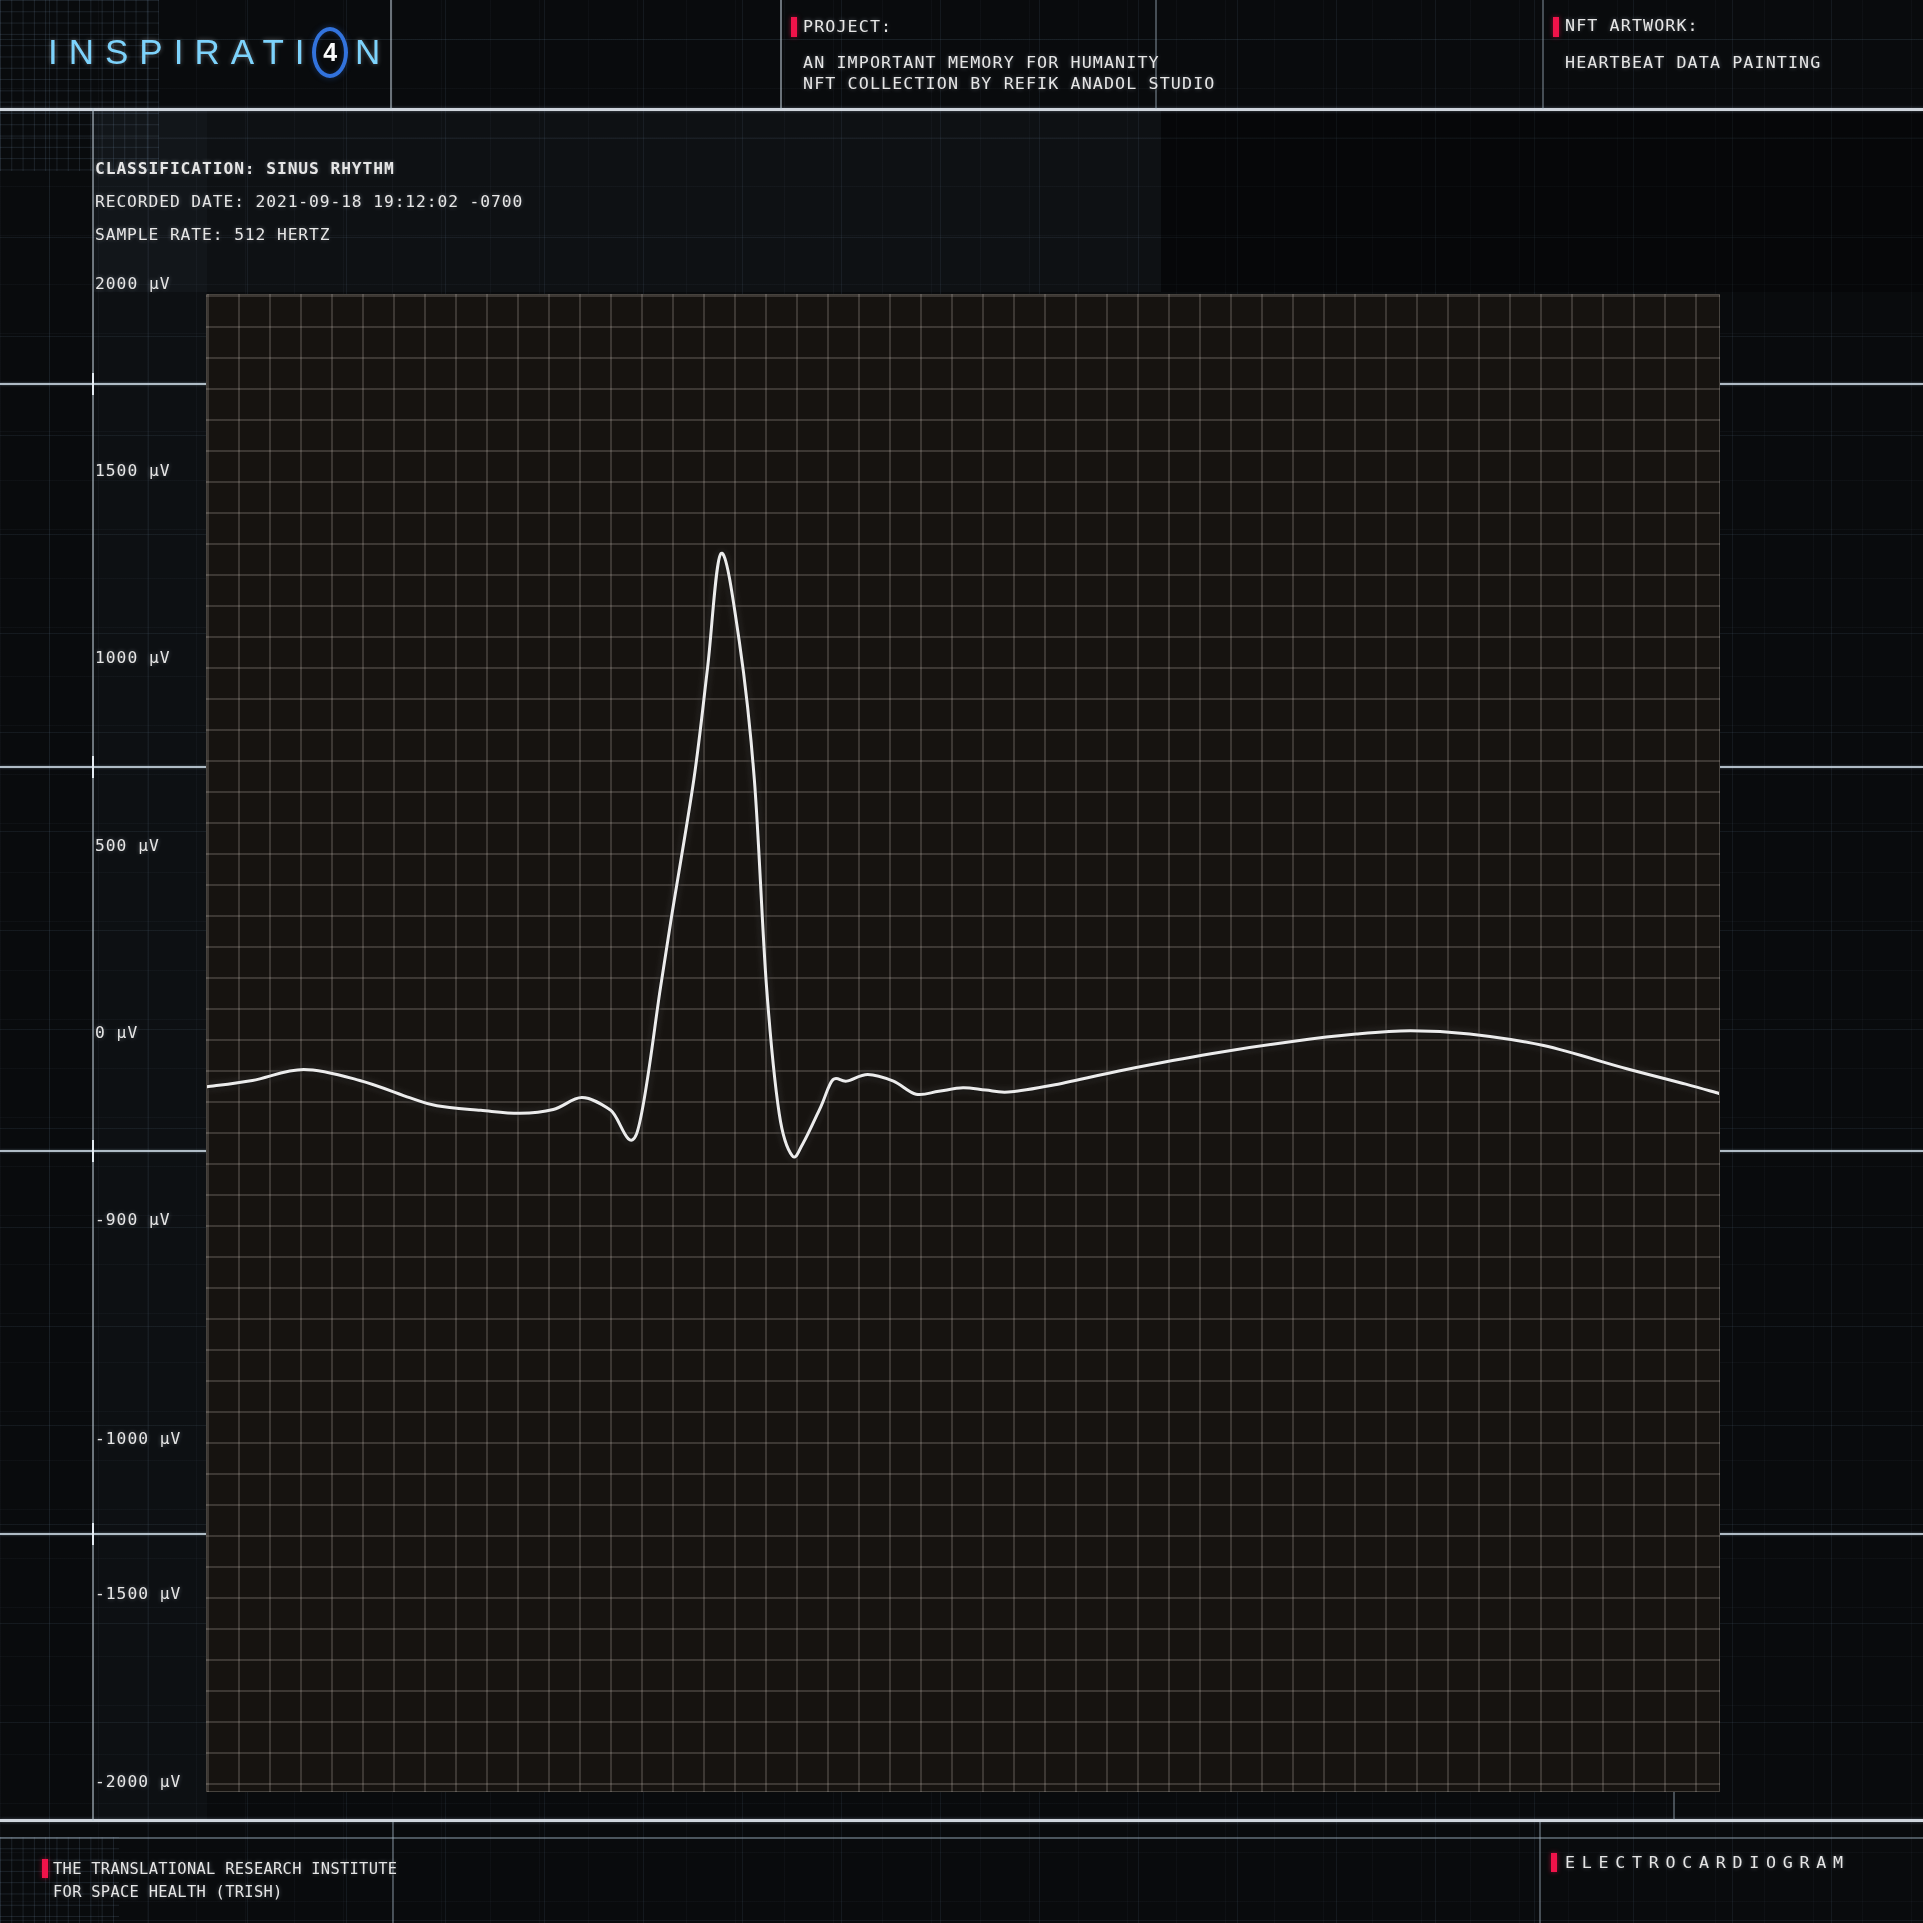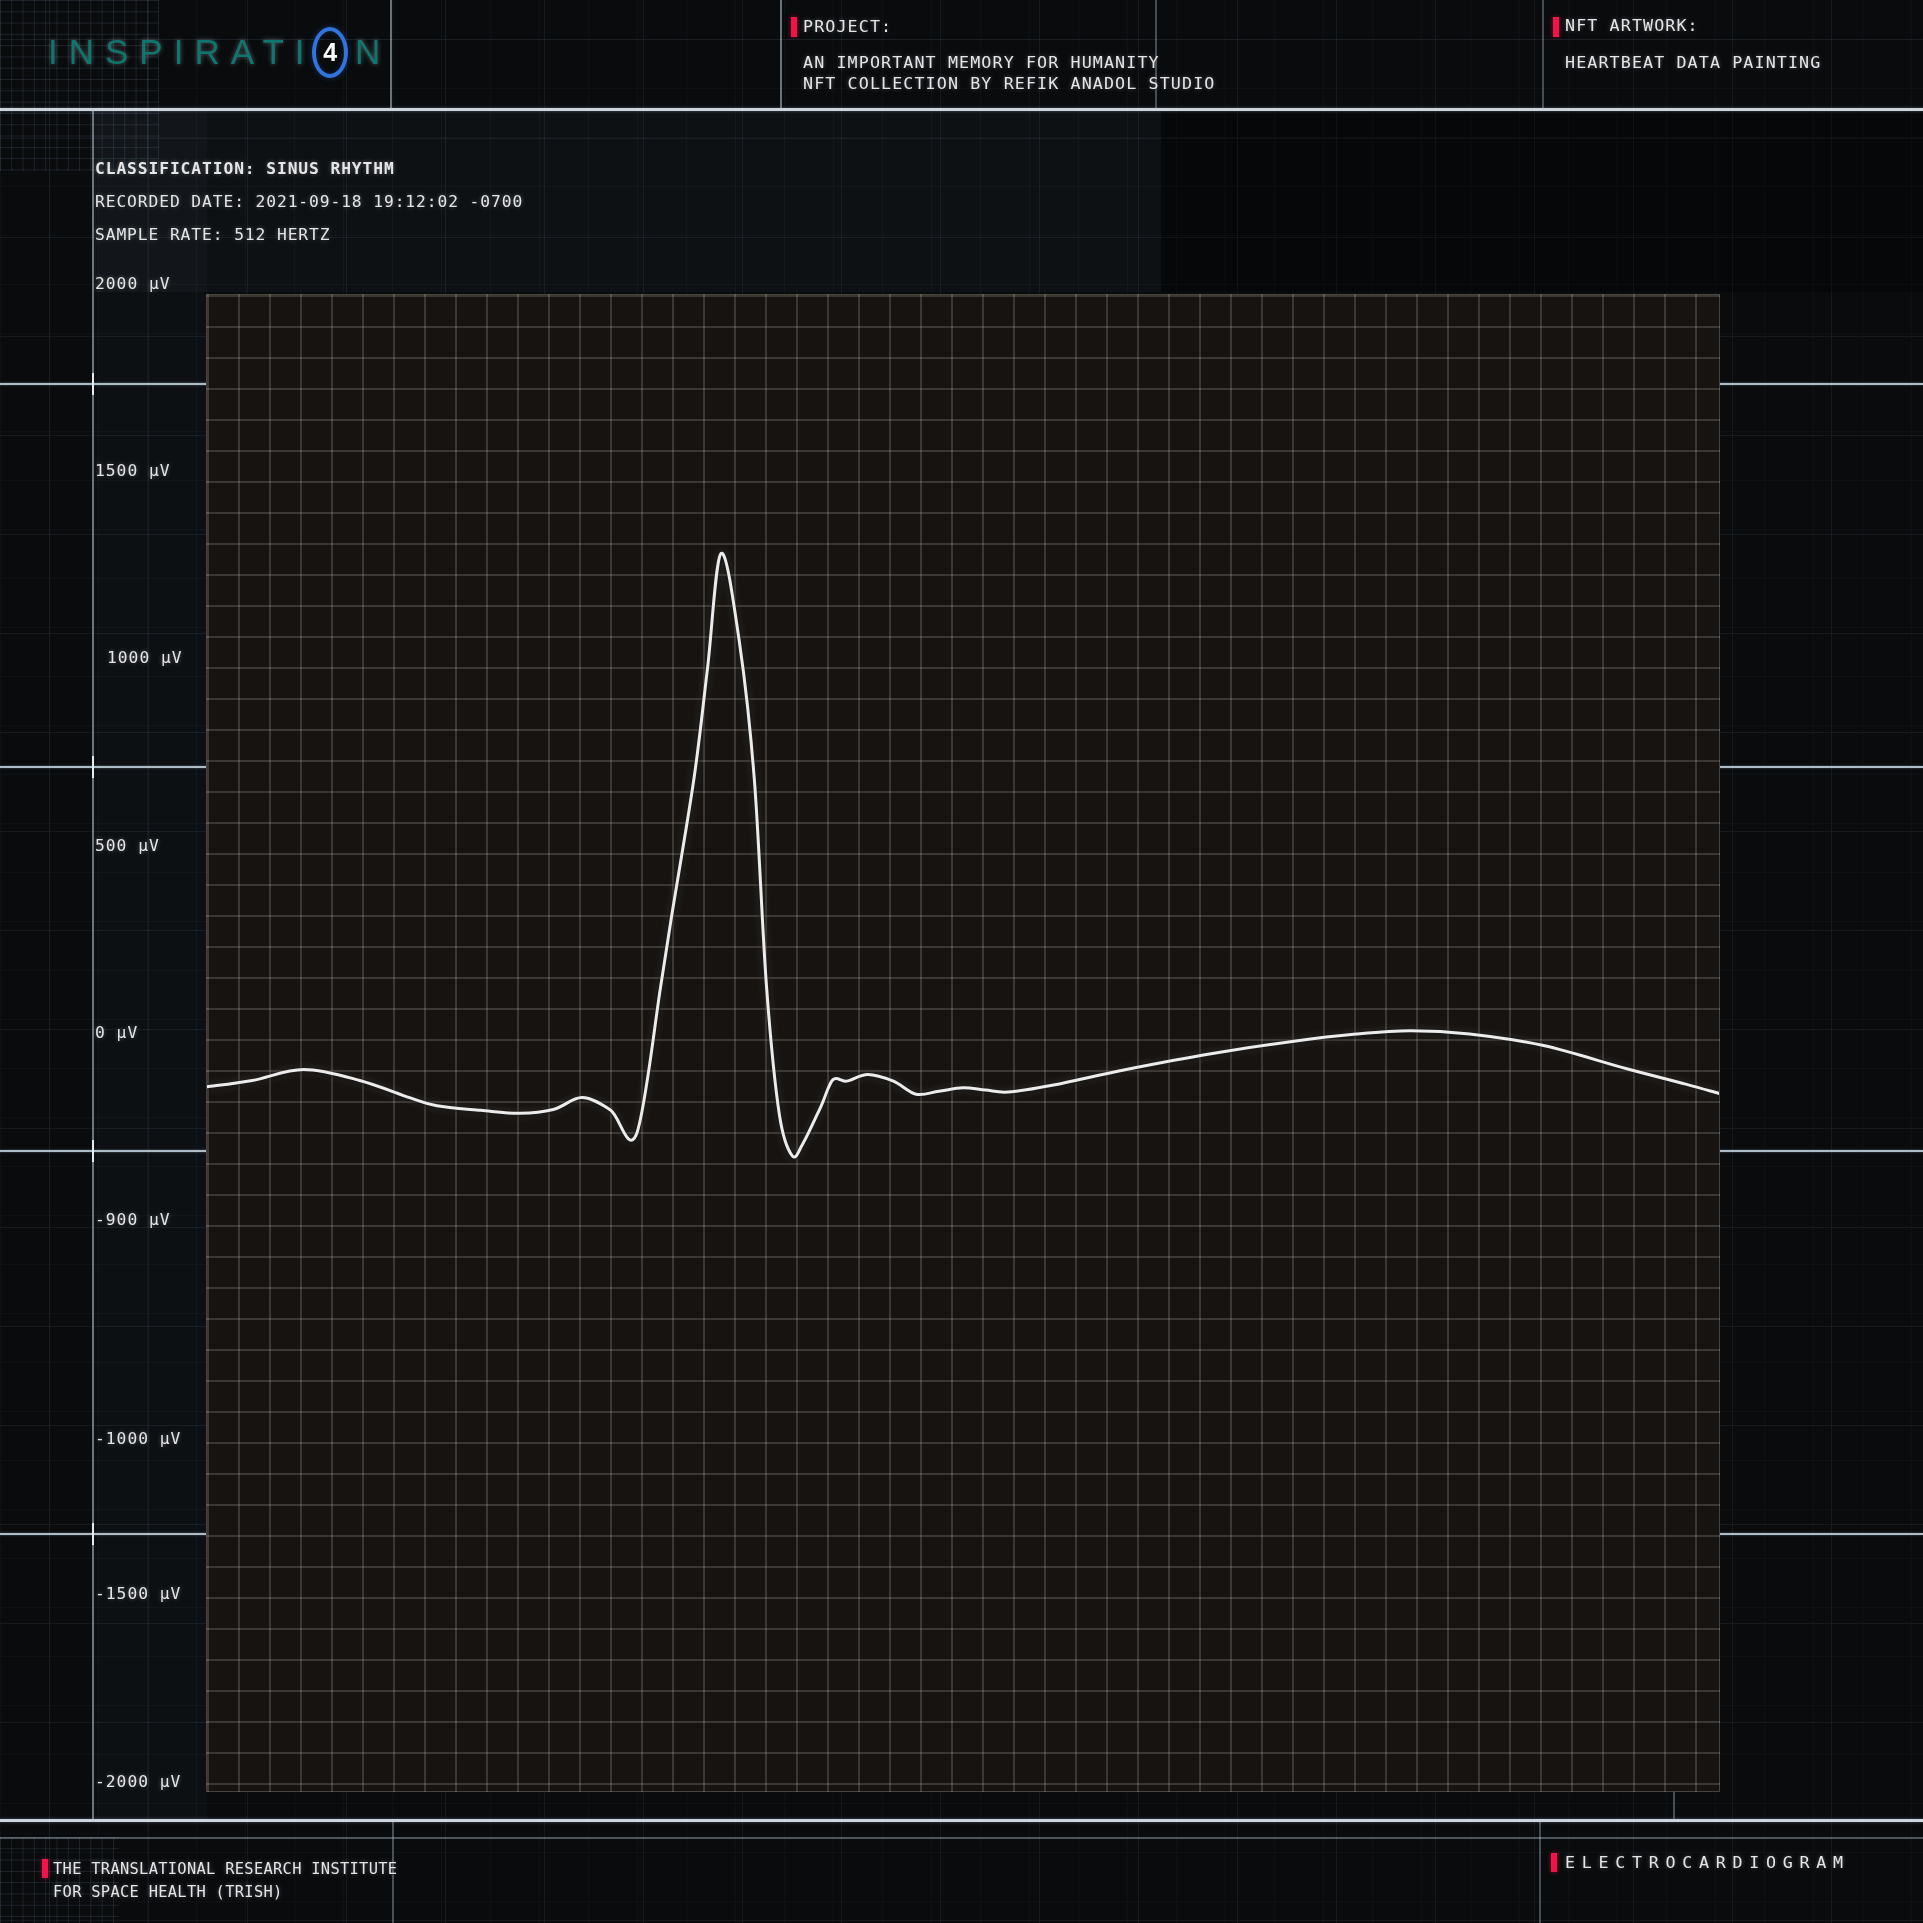--- a/index.html
+++ b/index.html
@@ -29,21 +29,21 @@
   .mtick{width:1.7px;height:22px;background:rgba(235,242,250,0.95);}
   
   .t{white-space:pre;text-shadow:0 0 4.2px rgba(230,240,255,0.38),0 0.8px 1.7px rgba(0,0,0,0.75);}
   .mono20{font-size:16.7px;letter-spacing:1.1px;line-height:20px;}
   .mono19{font-size:16.3px;letter-spacing:0.9px;line-height:20px;}
   .mono18{font-size:15.4px;letter-spacing:0.3px;line-height:20px;}
   .wide20{font-size:16.7px;letter-spacing:6.7px;line-height:20px;}
   .marker{width:5.8px;background:#f1134a;box-shadow:0 0 5px rgba(241,19,74,0.55);}
   
   .logo{display:flex;align-items:center;font-family:"Liberation Sans",sans-serif;}
-  .logo .letters{font-size:35px;font-weight:500;letter-spacing:11px;color:#0f766e;
+  .logo .letters{font-size:35px;font-weight:500;letter-spacing:11px;color:#7dd3fc;
        text-shadow:0 0 5px rgba(240,245,255,0.35);}
   .logo .ring{width:28px;height:43px;border:4.2px solid #3273dd;border-radius:50%;
        display:flex;align-items:center;justify-content:center;margin:0 6.7px 0 -3.3px;
        box-shadow:0 0 6.7px rgba(50,115,221,0.35), inset 0 0 5px rgba(50,115,221,0.25);}
   .logo .four{font-size:25px;font-weight:700;color:#fafafa;}
   
   .plot{left:206px;top:294px;width:1514px;height:1498px;background-color:#161310;
       background-image:
         linear-gradient(rgba(210,202,192,0.20) 1.7px, transparent 1.7px),
         linear-gradient(90deg, rgba(210,202,192,0.20) 1.7px, transparent 1.7px);
@@ -108,21 +108,21 @@
 <div class="abs t mono20" style="left:1565px;top:15px;">NFT ARTWORK:</div>
 <div class="abs t mono20" style="left:1565px;top:52px;">HEARTBEAT DATA PAINTING</div>
 
 <div class="abs t mono19" style="left:95px;top:159px;font-weight:bold;">CLASSIFICATION: SINUS RHYTHM</div>
 <div class="abs t mono19" style="left:95px;top:192px;">RECORDED DATE: 2021-09-18 19:12:02 -0700</div>
 <div class="abs t mono19" style="left:95px;top:225px;">SAMPLE RATE: 512 HERTZ</div>
 
 <div id="ylabels">
     <div class="abs t ylab" style="left: 95px; top: 274px;">2000 µV</div>
     <div class="abs t ylab" style="left: 95px; top: 461px;">1500 µV</div>
-    <div class="abs t ylab" style="left: 95px; top: 648px; margin-left: 12px;">1000 µV</div>
+    <div class="abs t ylab" style="left: 95px; top: 648px;">1000 µV</div>
     <div class="abs t ylab" style="left: 95px; top: 836px;">500 µV</div>
     <div class="abs t ylab" style="left: 95px; top: 1023px;">0 µV</div>
     <div class="abs t ylab" style="left: 95px; top: 1210px;">-900 µV</div>
     <div class="abs t ylab" style="left: 95px; top: 1397px; margin-top: 32px;">-1000 µV</div>
     <div class="abs t ylab" style="left: 95px; top: 1584px;">-1500 µV</div>
     <div class="abs t ylab" style="left: 95px; top: 1772px;">-2000 µV</div>
   </div>
 
 <div class="abs plot">
   <svg viewBox="0 0 1813 1794" preserveAspectRatio="none">

